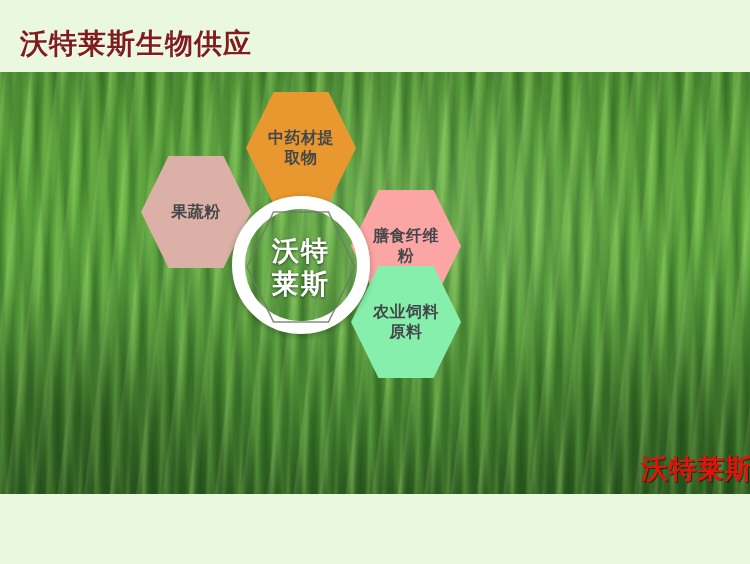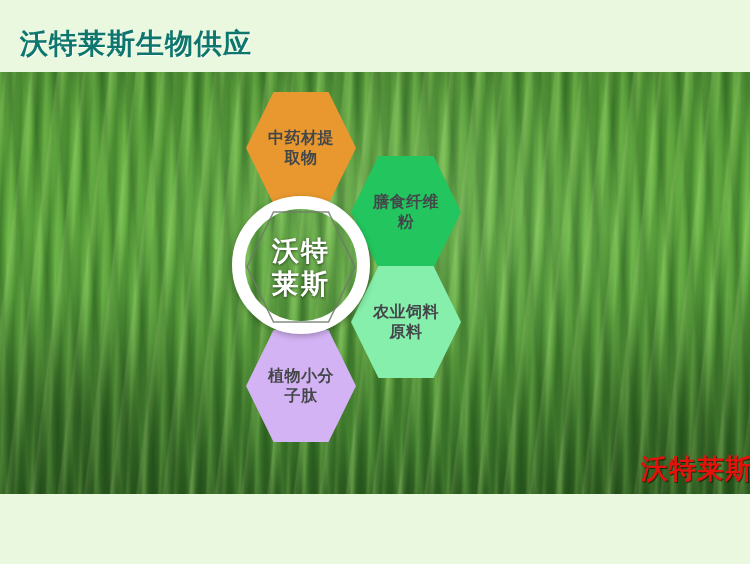--- a/index.html
+++ b/index.html
@@ -204,49 +204,49 @@
     height: 70px;
     background: #e9f8de;
   }
 </style>
 </head>
 <body>
 
 <div id="page">
 
   <div id="header-band" style="background: rgb(233, 248, 222);">
-    <div id="page-title" style="color: #0f766e;">沃特莱斯生物供应</div>
+    <div id="page-title" style="color: #7f1d1d;">沃特莱斯生物供应</div>
   </div>
 
   <div id="photo">
     <div class="grass-layer" id="grass-base"></div>
     <div class="grass-layer" id="grass-blades-a"></div>
     <div class="grass-layer" id="grass-blades-b"></div>
     <div class="grass-layer" id="grass-blades-c"></div>
     <div class="grass-layer" id="grass-blur"></div>
 
     <div id="hex-cluster">
 
       <div class="hex" id="hex-top" style="background: rgb(232, 152, 46);">
         <span class="hex-label">中药材提取物</span>
       </div>
 
-
-      <div class="hex" id="hex-top-right" style="background: #22c55e;">
+      <div class="hex" id="hex-top-left" style="background: rgb(219, 176, 166);">
+        <span class="hex-label">果蔬粉</span>
+      </div>
+
+      <div class="hex" id="hex-top-right" style="background: #fca5a5; margin-top: 34px;">
         <span class="hex-label">膳食纤维粉</span>
       </div>
 
 
       <div class="hex" id="hex-bot-right" style="background: #86efac;">
         <span class="hex-label">农业饲料原料</span>
       </div>
 
-      <div class="hex" id="hex-bottom" style="background: rgb(212, 179, 245);">
-        <span class="hex-label">植物小分子肽</span>
-      </div>
 
       <div id="center-ring" style="border-color: rgb(255, 255, 255);"></div>
 
       <div id="center-hub">
         <svg id="center-hex-outline" viewBox="0 0 110 112">
           <polygon points="27.5,1 82.5,1 109,56 82.5,111 27.5,111 1,56" fill="none" stroke="#6e7a6a" stroke-width="1.6" stroke-opacity="0.85"></polygon>
         </svg>
         <span id="center-label" style="color: rgb(255, 255, 255);">沃特莱斯</span>
       </div>
     </div>

